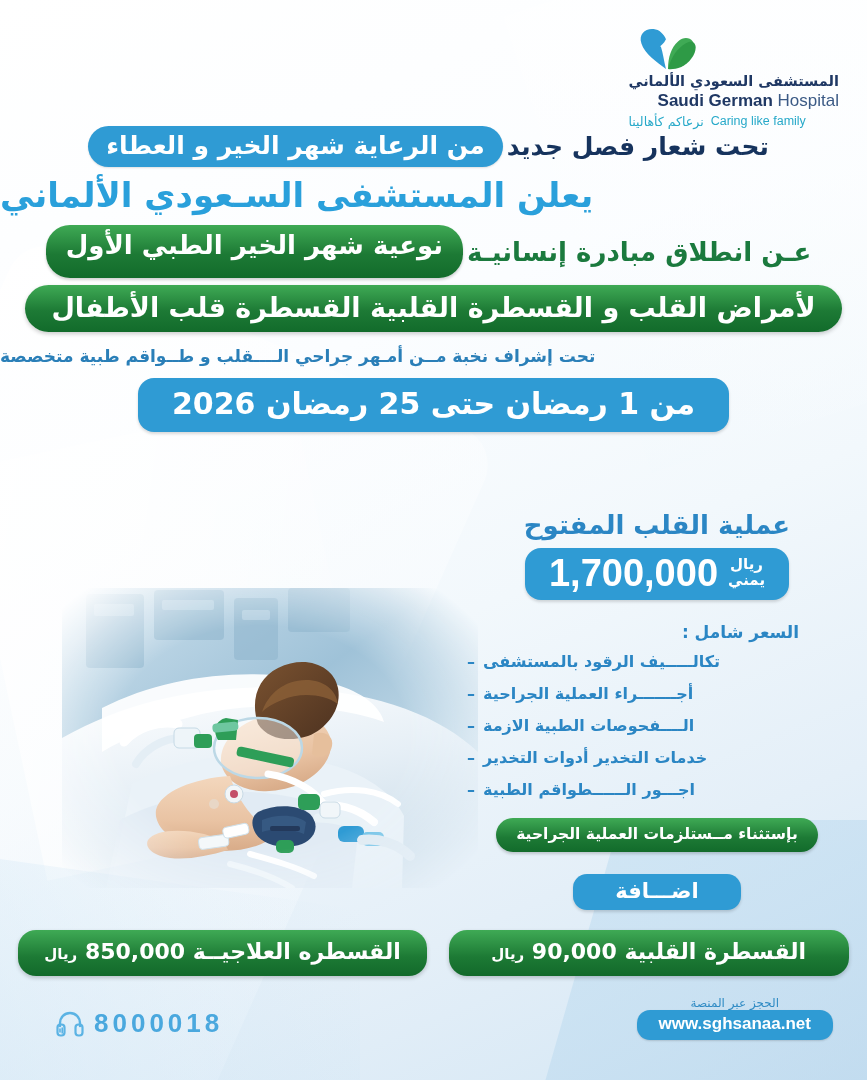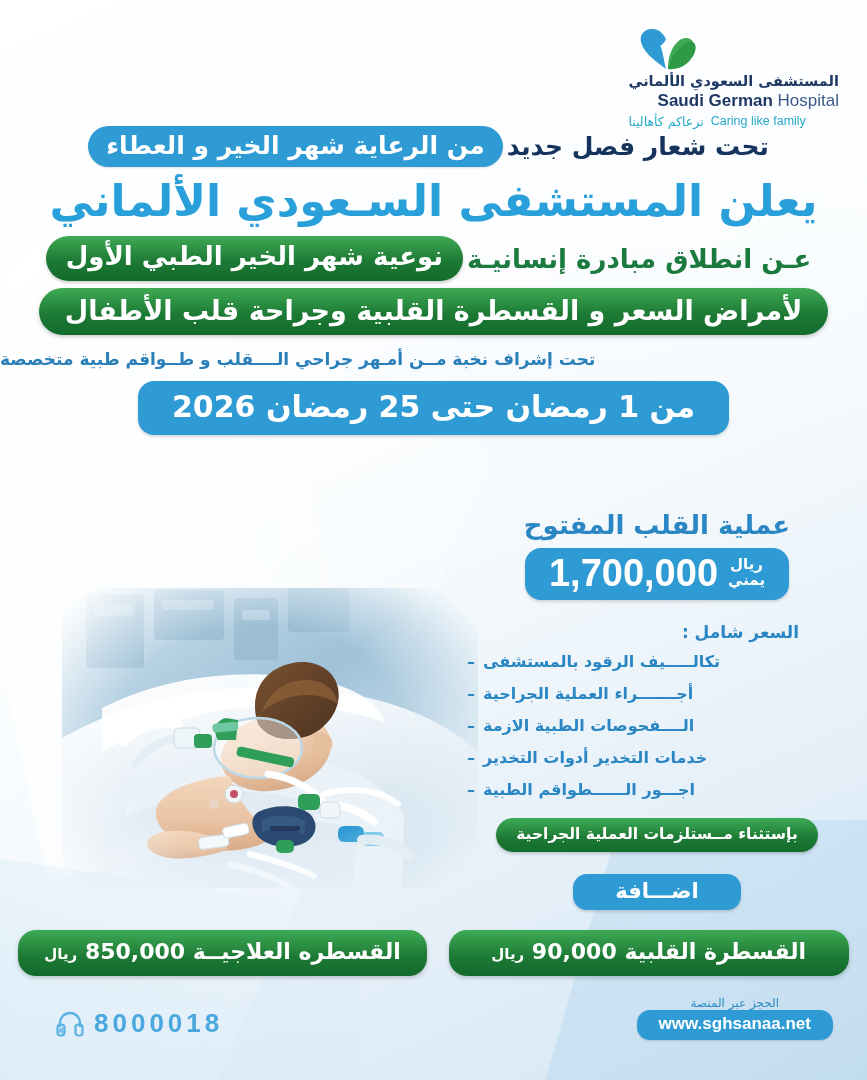--- a/index.html
+++ b/index.html
@@ -101,34 +101,34 @@
     background:#2f9bd4;
     color:#ffffff;
     border-radius:22px;
     padding:5px 18px 7px;
     font-size:25px; font-weight:bold;
     white-space:nowrap;
     box-shadow:0 1px 2px rgba(0,0,0,.12);
   }
 
   .hl2 {
-    color:#2aa0db; font-size:44px; font-weight:bold;
-    text-align:center; margin:0 0 10px;
+    color:#2aa0db; font-size:34px; font-weight:bold;
+    text-align:left; margin:0 0 10px;
     white-space:nowrap;
   }
 
   .hl3 { gap:0; margin-bottom:7px; }
   .hl3-plain {
     color:#1b7a3e; font-size:26px; font-weight:bold;
     white-space:nowrap; padding:0 10px 0 4px;
   }
   .pill-green {
     background:linear-gradient(180deg,#3faa55 0%,#1d7a35 55%,#126b2b 100%);
     color:#ffffff; border-radius:24px;
-    padding:5px 20px 10px;
+    padding:5px 20px 18px;
     font-size:26px; font-weight:bold; white-space:nowrap;
     box-shadow:0 2px 3px rgba(0,0,0,.18);
   }
   .pill-green-wide {
     background:linear-gradient(180deg,#3faa55 0%,#1d7a35 55%,#126b2b 100%);
     color:#ffffff; border-radius:26px;
     padding:7px 26px 9px;
     font-size:27px; font-weight:bold; white-space:nowrap;
     box-shadow:0 2px 4px rgba(0,0,0,.2);
   }
@@ -315,21 +315,21 @@
     </div>
 
     <div class="hl2">يعلن المستشفى السـعودي الألماني</div>
 
     <div class="hl-row hl3">
       <span class="hl3-plain">عـن انطلاق مبادرة إنسانيـة</span>
       <span class="pill-green">نوعية شهر الخير الطبي الأول</span>
     </div>
 
     <div class="hl-row">
-      <span class="pill-green-wide">لأمراض السعر و القسطرة القلبية وجراحة قلب الأطفال</span>
+      <span class="pill-green-wide">لأمراض القلب و القسطرة القلبية القسطرة قلب الأطفال</span>
     </div>
 
     <div class="hl5">تحت إشراف نخبة مــن أمـهر جراحي الــــقلب و طــواقم طبية متخصصة</div>
 
     <div class="hl-row">
       <span class="pill-date">من 1 رمضان حتى 25 رمضان 2026</span>
     </div>
   </div>
 
 

